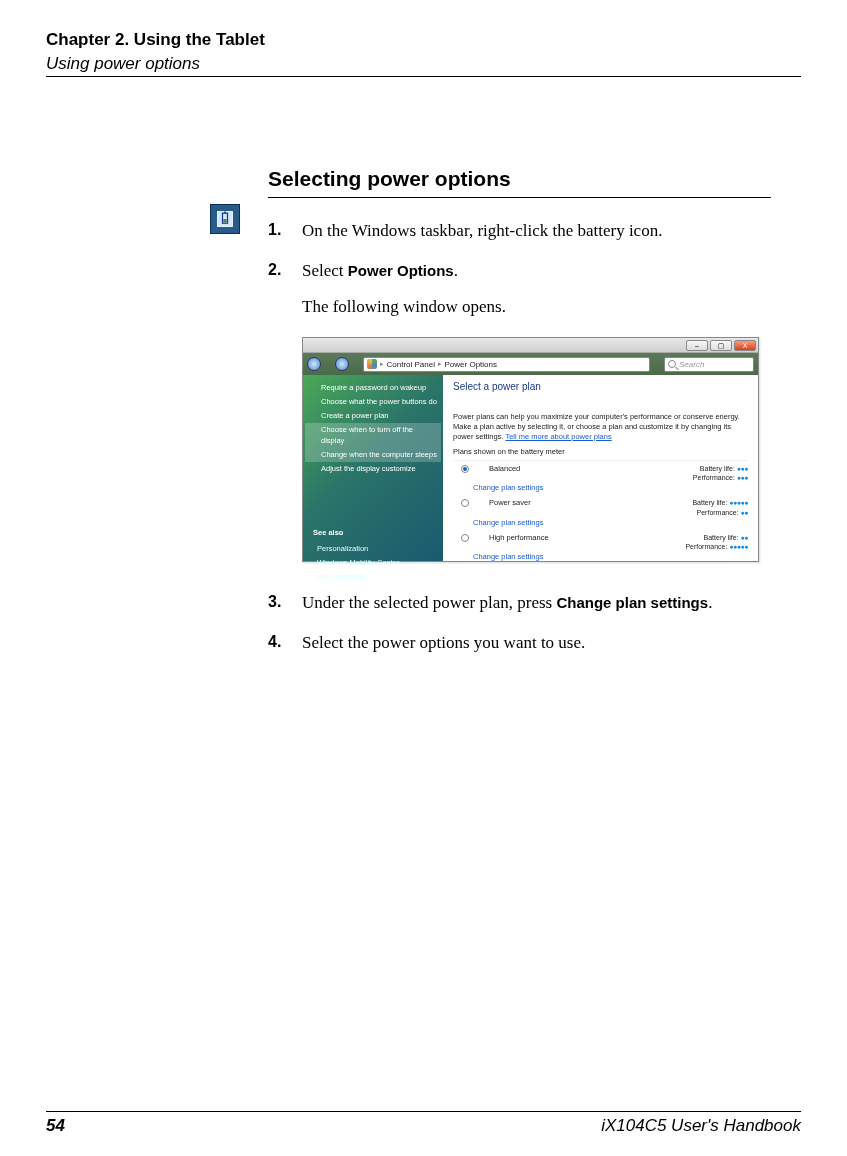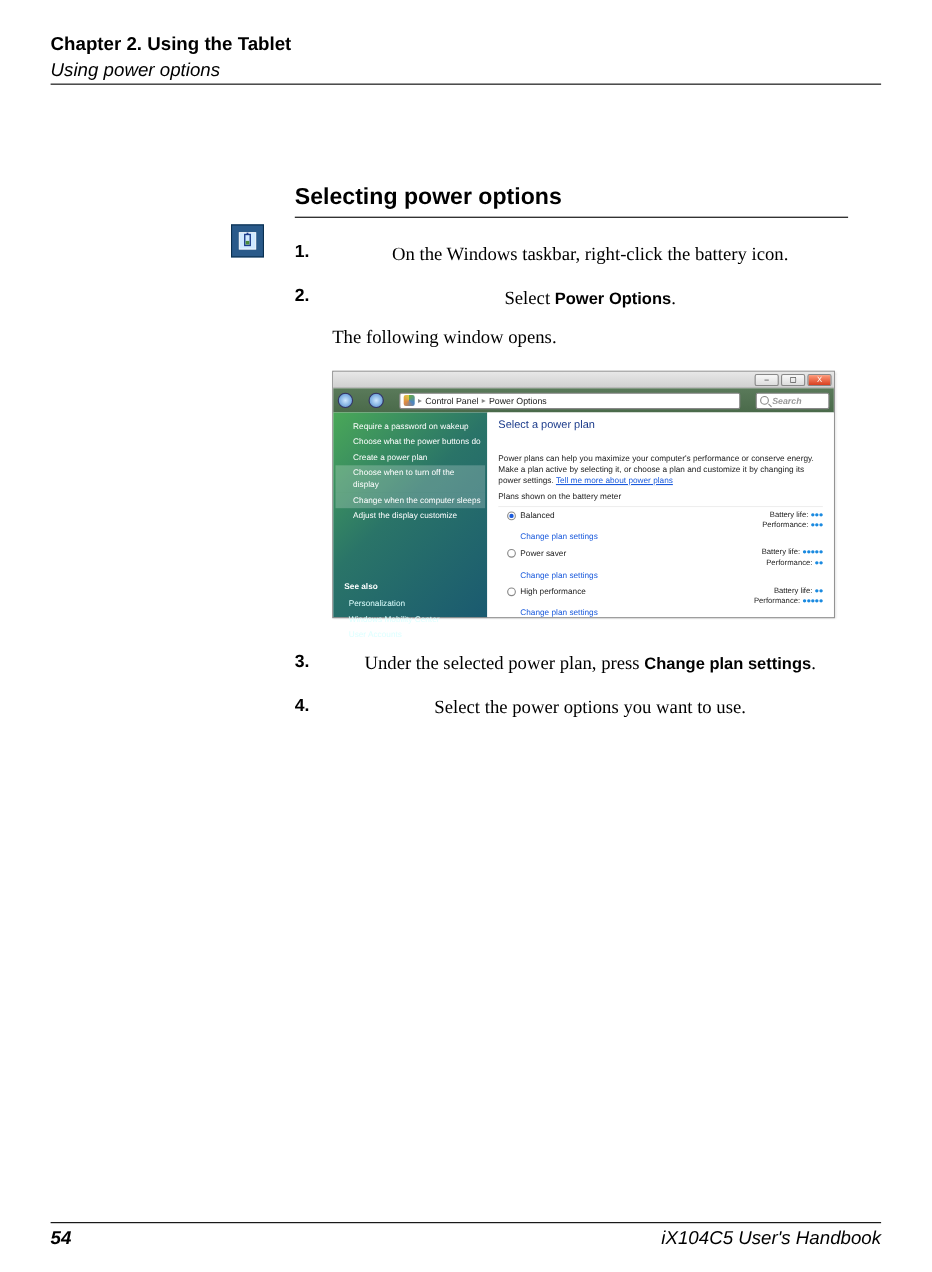--- a/index.html
+++ b/index.html
@@ -60,21 +60,21 @@
     font-size: 17px;
     line-height: 1.5;
   }
   .step-num {
     font-family: Arial, Helvetica, sans-serif;
     font-weight: bold;
     width: 34px;
     flex-shrink: 0;
     font-size: 16px;
   }
-  .step-text { flex: 1; font-family: "Times New Roman", Times, serif; text-align: center; }
+  .step-text { flex: 1; font-family: "Times New Roman", Times, serif; }
   .ui-term { font-family: Arial, Helvetica, sans-serif; font-weight: bold; font-size: 15px; }
   .followup {
     margin-left: 34px;
     font-size: 17px;
     margin-bottom: 20px;
   }
   
   .win {
     width: 457px;
     margin-left: 34px;
@@ -101,21 +101,21 @@
     background: linear-gradient(#5a7a5a,#4a6a4a);
     display: flex;
     align-items: center;
     padding: 2px 4px;
     gap: 14px;
   }
   .nav-circle { width:14px;height:14px;border-radius:50%;background:radial-gradient(#cde8ff,#4a88cc);border:1px solid #336; }
   .crumb-bar { flex:1; height:15px; background:#fff; border:1px solid #888; border-radius:2px; display:flex; align-items:center; padding:0 3px; gap:3px; color:#222; }
   .crumb-icon { width:10px;height:10px;background:conic-gradient(#6a4,#4a84c4,#d84,#dc4); border-radius:2px; }
   .crumb-sep { color:#888; font-size:7px; }
-  .search-bar { width:67px;height:15px;background:#fff;border:1px solid #888;border-radius:2px;display:flex;align-items:center;padding:0 3px;color:#999;font-style:italic; gap:3px;font-weight:bold;}
+  .search-bar { width:90px;height:15px;background:#fff;border:1px solid #888;border-radius:2px;display:flex;align-items:center;padding:0 3px;color:#999;font-style:italic; gap:3px;}
   .mag { width:8px;height:8px;border:1px solid #888;border-radius:50%;position:relative; }
   .mag::after{content:"";position:absolute;width:4px;height:1px;background:#888;transform:rotate(45deg);left:6px;top:7px;}
   .win-body { display:flex; height:186px; }
   .sidebar {
     width: 140px;
     background: linear-gradient(135deg,#4aa858 0%, #2a7468 45%, #1a5a70 100%);
     padding: 6px 2px;
     color: #fff;
     font-size: 7.5px;
     line-height: 1.35;
@@ -124,21 +124,21 @@
   .task.hl { background: rgba(255,255,255,0.22); }
   .see-also { margin-top: 50px; padding: 2px 4px; }
   .see-also-h { font-weight:bold; margin-bottom:4px; font-size:7.5px; padding-left:4px;}
   .see-also-item { padding: 2px 4px 2px 8px; color:#dff; }
   .mainpane { flex:1; background:#fff; padding: 6px 10px; color:#222; font-size:8px; }
   .mp-title { color:#1a3a8a; font-size:10px; margin-bottom:20px; }
   .mp-desc { font-size:7.5px; line-height:1.3; margin-bottom:3px; }
   .mp-link { color:#1a5adc; text-decoration:underline; }
   .mp-sub { font-size:7.5px; margin:6px 0 4px 0; }
   .plan-row { display:flex; justify-content:space-between; margin:3px 0 1px 8px; font-size:7.5px; }
-  .plan-left { display:flex; align-items:flex-start; gap:4px; }
+  .plan-left { display:flex; align-items:flex-start; gap:20px; }
   .radio { width:8px;height:8px;border:1px solid #888;border-radius:50%;background:#fff;flex-shrink:0;margin-top:1px;position:relative;}
   .radio.sel::after{content:"";position:absolute;width:4px;height:4px;background:#1a5adc;border-radius:50%;left:1px;top:1px;}
   .plan-right { text-align:right; font-size:7px; line-height:1.3; }
   .bars { color:#1a8ae0; letter-spacing:-0.5px; font-size:7px; }
   .change-link { color:#1a5adc; margin-left:20px; font-size:7.5px; margin-bottom:6px; }
   .divider { height:1px; background:#eee; margin:2px 0; }
   
   .footer-rule {
     position:absolute;
     left:46px; right:46px; bottom:44px;

